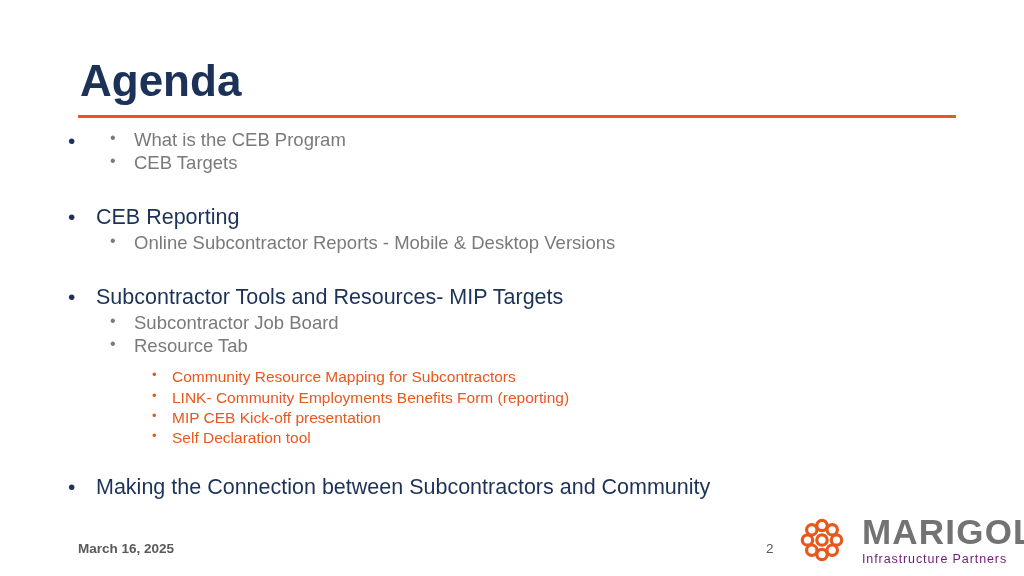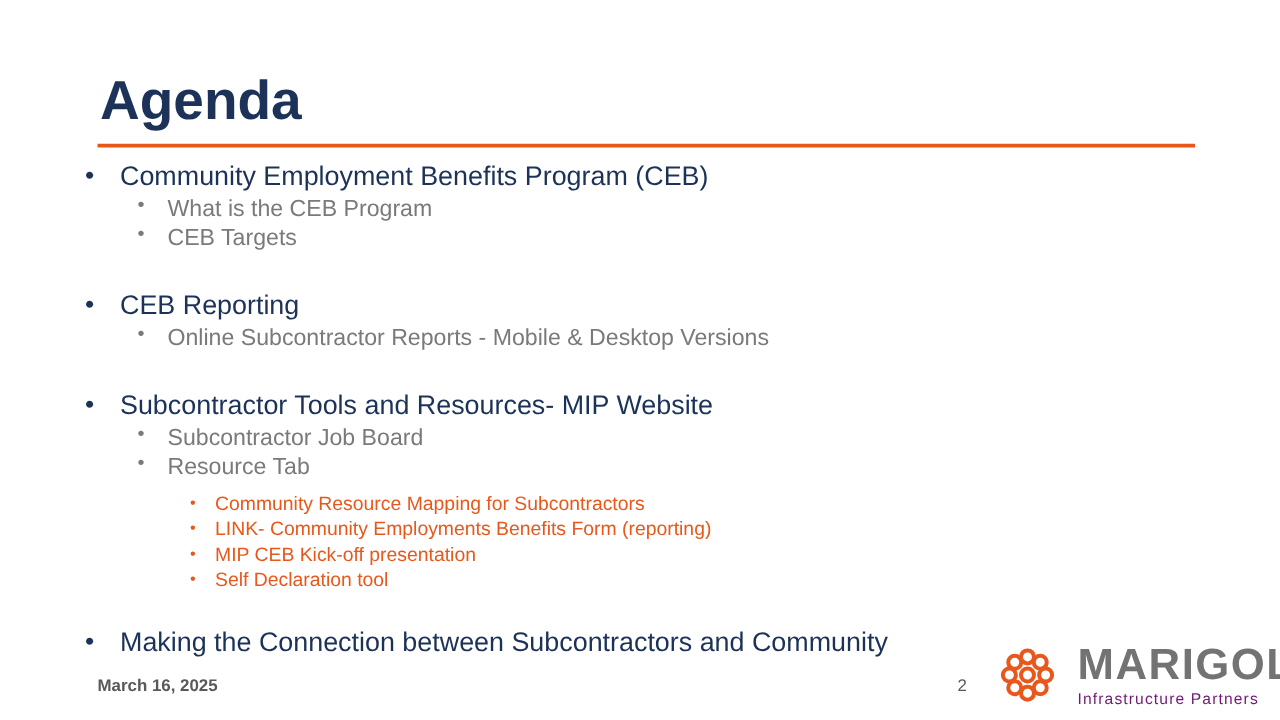--- a/index.html
+++ b/index.html
@@ -157,21 +157,20 @@
 
 <div class="slide">
 
   <div class="title">Agenda</div>
   <div class="title-rule"></div>
 
   <div class="body">
 
     <p class="l1">
       <span class="bullet">•</span>
-      <span>Community Employment Benefits Program (CEB)</span>
     </p>
     <p class="l2">
       <span class="bullet">•</span>
       <span>What is the CEB Program</span>
     </p>
     <p class="l2">
       <span class="bullet">•</span>
       <span>CEB Targets</span>
     </p>
 
@@ -183,21 +182,21 @@
     </p>
     <p class="l2">
       <span class="bullet">•</span>
       <span>Online Subcontractor Reports - Mobile &amp; Desktop Versions</span>
     </p>
 
     <div class="gap-lg"></div>
 
     <p class="l1">
       <span class="bullet">•</span>
-      <span>Subcontractor Tools and Resources- MIP Website</span>
+      <span>Subcontractor Tools and Resources- MIP Targets</span>
     </p>
     <p class="l2">
       <span class="bullet">•</span>
       <span>Subcontractor Job Board</span>
     </p>
     <p class="l2">
       <span class="bullet">•</span>
       <span>Resource Tab</span>
     </p>
 

